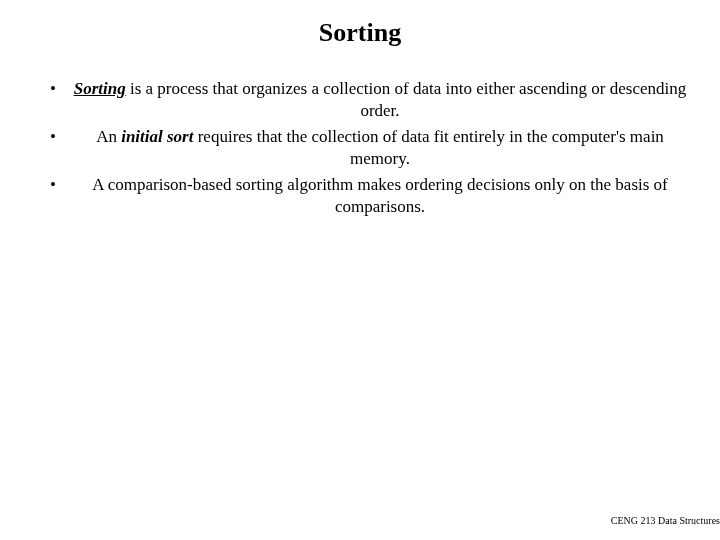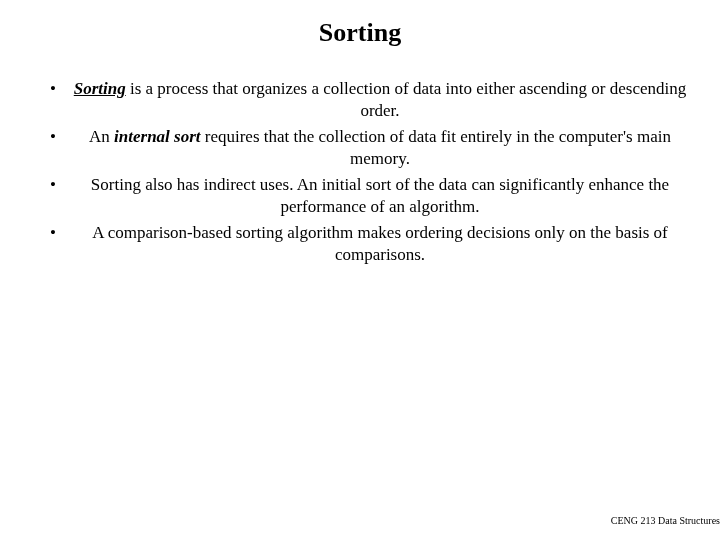--- a/index.html
+++ b/index.html
@@ -48,18 +48,17 @@
     font-size: 10px;
   }
 </style>
 </head>
 <body>
 
 <h1 class="title">Sorting</h1>
 
 <ul class="bullets">
     <li><span class="bi u">Sorting</span><span> is a process that organizes a collection of data into either ascending or descending order.</span></li>
-    <li><span>An </span><span class="bi">internal sort</span><span> requires that the collection of data fit entirely in the computer's main memory.</span></li>
-    <li><span>Sorting also has indirect uses. An initial sort of the data can significantly enhance the performance of an algorithm.</span></li>
+    <li><span>An </span><span class="bi">initial sort</span><span> requires that the collection of data fit entirely in the computer's main memory.</span></li>
     <li><span>A comparison-based sorting algorithm makes ordering decisions only on the basis of comparisons.</span></li>
   </ul>
 
 <div class="footer">CENG 213 Data Structures</div>
 
 </body></html>

